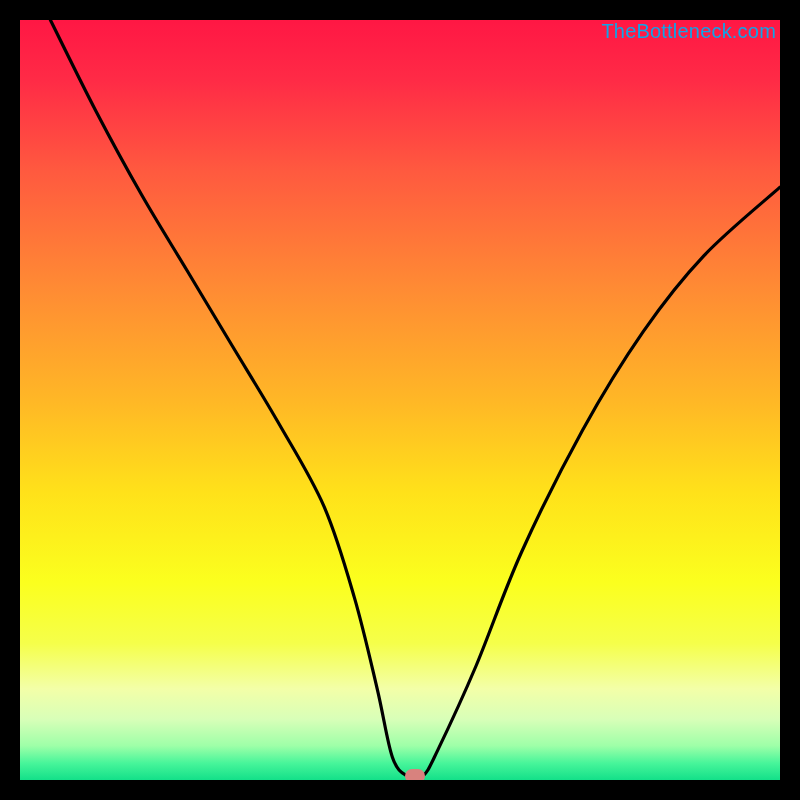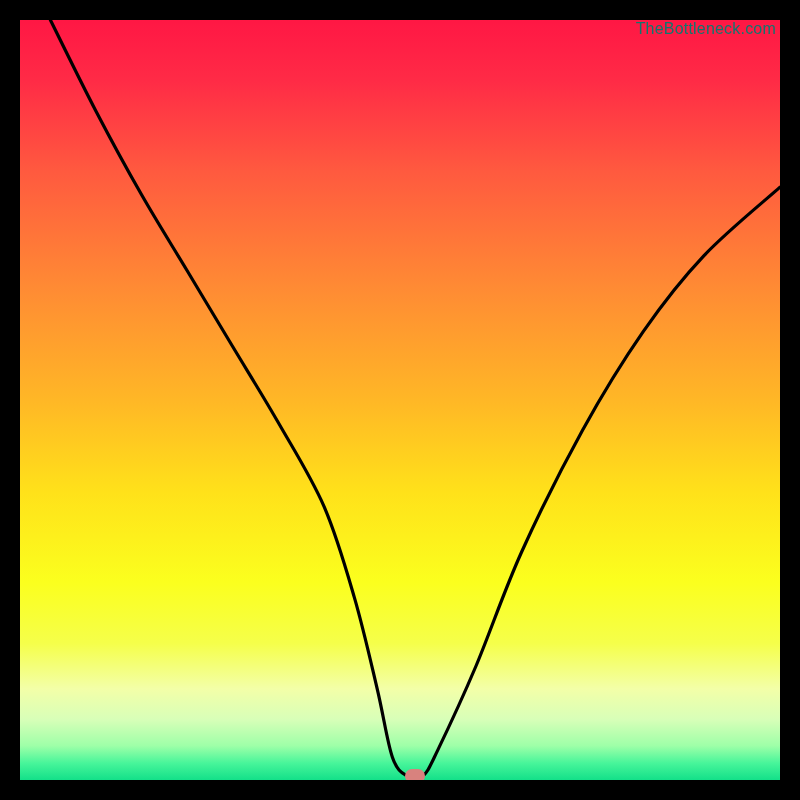--- a/index.html
+++ b/index.html
@@ -24,23 +24,23 @@
     top: 0;
     width: 760px;
     height: 760px;
     overflow: hidden;
   }
   .watermark {
     position: absolute;
     top: 0px;
     right: 4px;
     font-family: Arial, Helvetica, sans-serif;
-    font-size: 16px;
+    font-size: 20px;
     font-weight: 500;
-    color: #0f766e;
+    color: #0ea5e9;
     letter-spacing: 0.2px;
     z-index: 5;
   }
   svg {
     position: absolute;
     left: 0;
     top: 0;
   }
   .marker {
     position: absolute;

